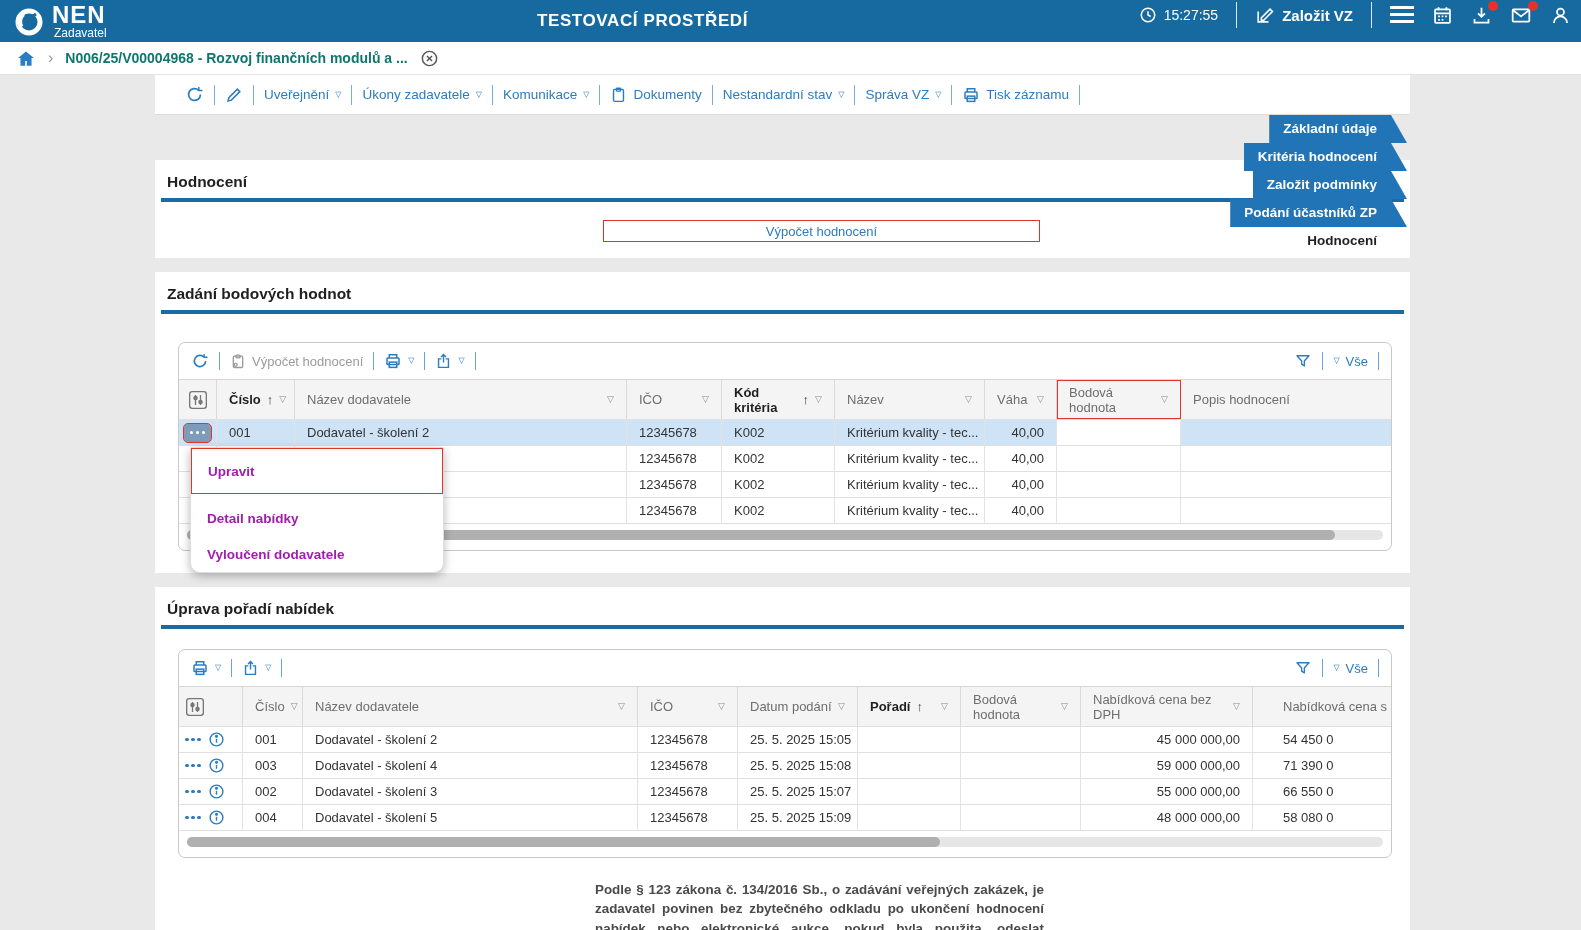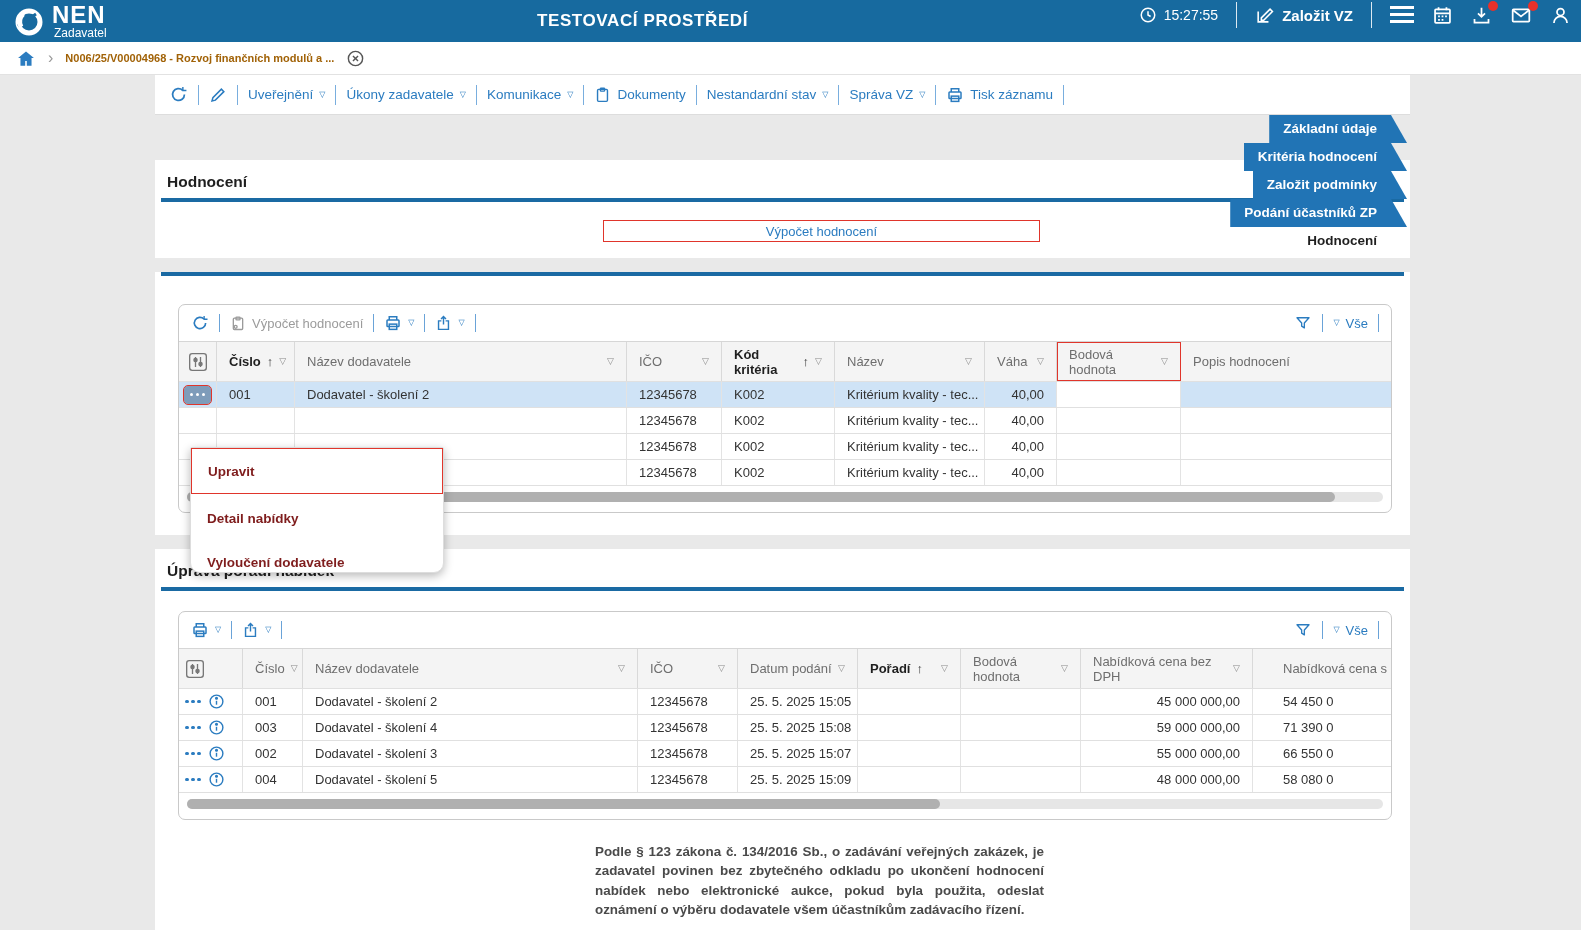--- a/index.html
+++ b/index.html
@@ -21,29 +21,29 @@
   .tb-div { width:1px; height:26px; background:rgba(255,255,255,.85); }
   .tb-create { display:flex; align-items:center; gap:8px; font-size:15px; font-weight:700; cursor:pointer; }
   .tb-ic { position:relative; display:inline-flex; cursor:pointer; }
   .badge { position:absolute; top:-4px; right:-6px; width:10px; height:10px;
     border-radius:50%; background:#e8312a; }
 
   
   .crumbbar { height:33px; background:#fff; display:flex; align-items:center;
     gap:12px; padding:0 16px; border-bottom:1px solid #e2e2e2; }
   .crumb-sep { color:#9a9a9a; font-size:16px; line-height:1; }
-  .crumb-text { font-size:11px; font-weight:700; color:#a16207; }
+  .crumb-text { font-size:14px; font-weight:700; color:#0f766e; }
 
   
   .content { margin-left:155px; width:1255px; background:#fff; min-height:855px; }
   .band { height:14px; background:#e9e9e9; }
 
   
   .rec-toolbar { height:40px; display:flex; align-items:center; gap:10px;
-    padding:0 14px; border-bottom:1px solid #ddd; color:#2b7cc0; font-size:13.5px; }
+    padding:0 30px; border-bottom:1px solid #ddd; color:#2b7cc0; font-size:13.5px; }
   .rt-item { display:flex; align-items:center; gap:6px; cursor:pointer; white-space:nowrap; }
   .rt-sep { width:1px; height:20px; background:#79aede; }
   .tri { font-size:8px; line-height:1; color:#2b7cc0; }
 
   
   .tabstrip { height:45px; background:#e9e9e9; display:flex; align-items:flex-end; padding-left:5px;flex-direction:column; }
   .tab { height:28px; line-height:28px; background:#2174b5; color:#fff;
     font-size:13.5px; font-weight:700; padding:0 30px 0 14px; margin-right:3px;
     clip-path:polygon(0 0, calc(100% - 16px) 0, 100% 100%, 0 100%);
     cursor:pointer; white-space:nowrap; }
@@ -109,21 +109,21 @@
   .dots-blue { color:#2b7cc0; cursor:pointer; }
 
   
   .hscroll { height:10px; background:#e6e6e6; border-radius:5px; margin:6px 8px 4px 8px; }
   .hscroll .thumb { height:10px; background:#b0b0b0; border-radius:5px; }
 
   
   .ctx-menu { position:absolute; left:190px; top:447px; width:254px; height:126px;
     background:#fff; border:1px solid #ddd; border-radius:2px 2px 10px 10px;
     box-shadow:0 3px 10px rgba(0,0,0,.28); z-index:50; }
-  .ctx-item { font-size:13.5px; font-weight:700; color:#7f1d1d; padding-left:16px; cursor:pointer; }
+  .ctx-item { font-size:13.5px; font-weight:700; color:#a21caf; padding-left:16px; cursor:pointer; }
   .ctx-first { height:46px; line-height:46px; border:1px solid #e0352b; }
   .ctx-rest { height:32px; line-height:32px; margin-top:9px; }
 
   
   .footnote { margin:22px 0 0 440px; width:449px; font-size:13.4px; font-weight:700;
     color:#4a4a4a; line-height:1.45; text-align:justify; }
 
   svg { display:block; }
 </style>
 </head>
@@ -290,20 +290,21 @@
     <div class="sec-title">Hodnocení</div>
     <div class="sec-rule"></div>
     <div class="vypocet-wrap">
       <button class="vypocet-btn">Výpočet hodnocení</button>
     </div>
   </div>
 
   <div class="band"></div>
 
   <div>
+    <div class="sec-title">Zadání bodových hodnot</div>
     <div class="sec-rule"></div>
 
     <div class="panel">
       <div class="grid-toolbar">
         <span class="gt-item">
           <svg width="18" height="18" viewBox="0 0 24 24" fill="none" stroke="#2b7cc0" stroke-width="2.2">
             <path d="M19.5 12a7.5 7.5 0 1 1-2.2-5.3"></path>
               <path d="M17.5 2.5v4.5H22" stroke-width="1.8"></path>
           </svg>
         </span>
@@ -675,14 +676,14 @@
       </div>
     </div>
   </div>
 
   <p class="footnote">Podle § 123 zákona č. 134/2016 Sb., o zadávání veřejných zakázek, je zadavatel povinen bez zbytečného odkladu po ukončení hodnocení nabídek nebo elektronické aukce, pokud byla použita, odeslat oznámení o výběru dodavatele všem účastníkům zadávacího řízení.</p>
 </div>
 
 <div class="ctx-menu">
   <div class="ctx-item ctx-first">Upravit</div>
   <div class="ctx-item ctx-rest">Detail nabídky</div>
-  <div class="ctx-item ctx-rest" style="margin-top:12px;">Vyloučení dodavatele</div>
+  <div class="ctx-item ctx-rest" style="margin-top:4px;">Vyloučení dodavatele</div>
 </div>
 
 </body></html>

